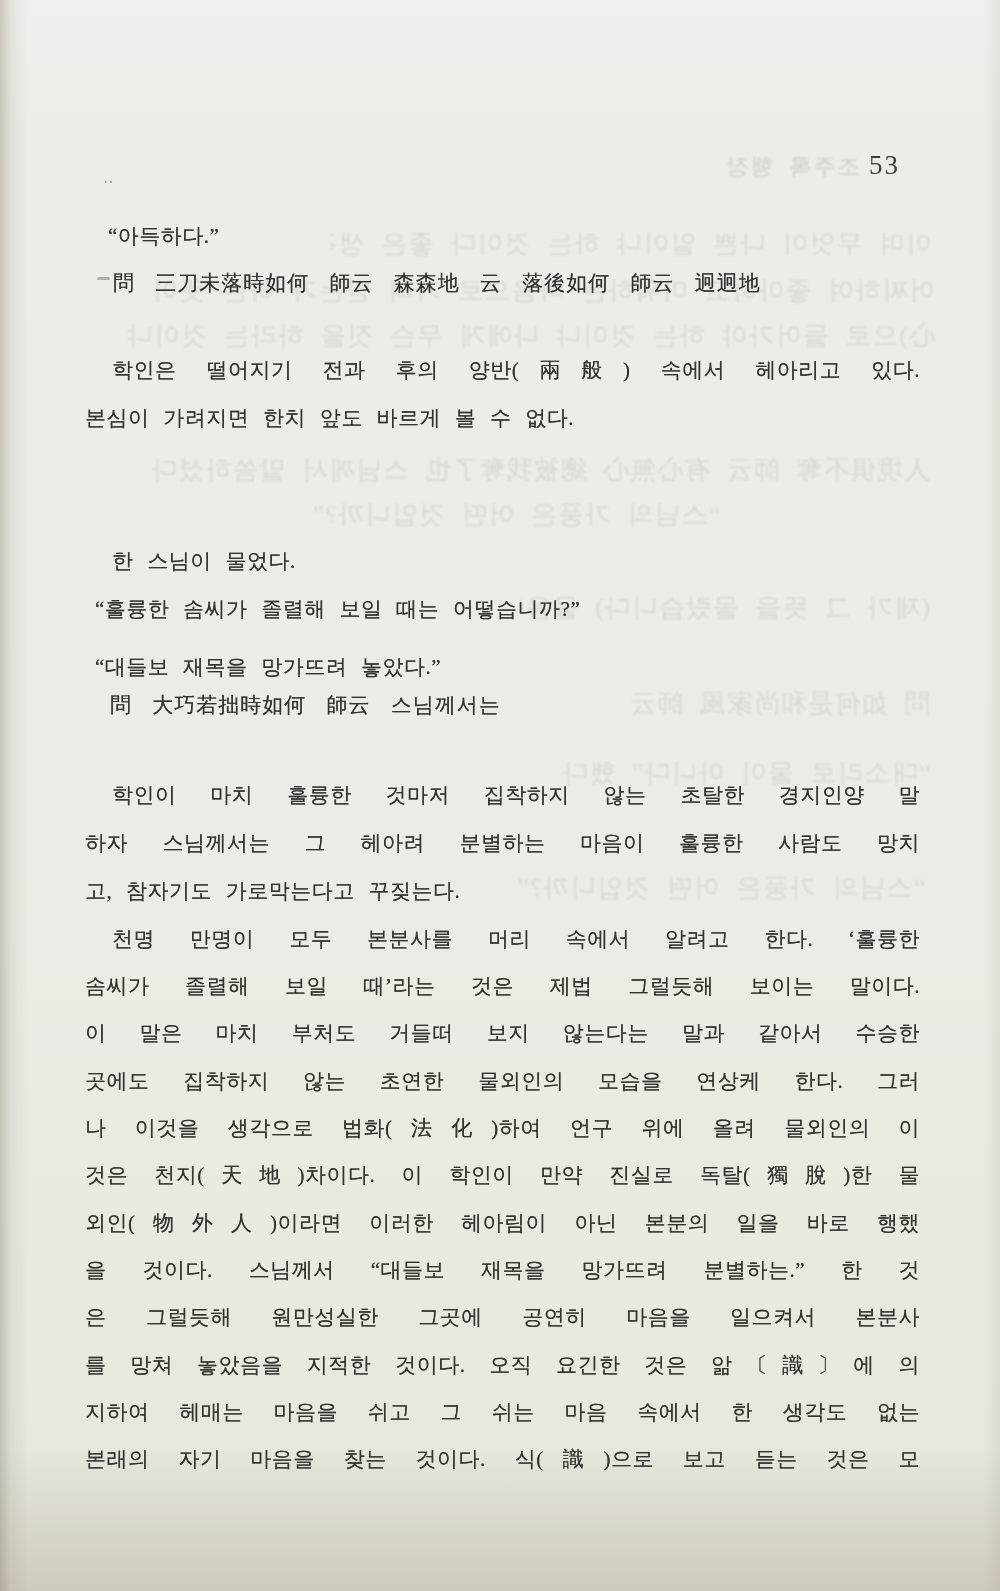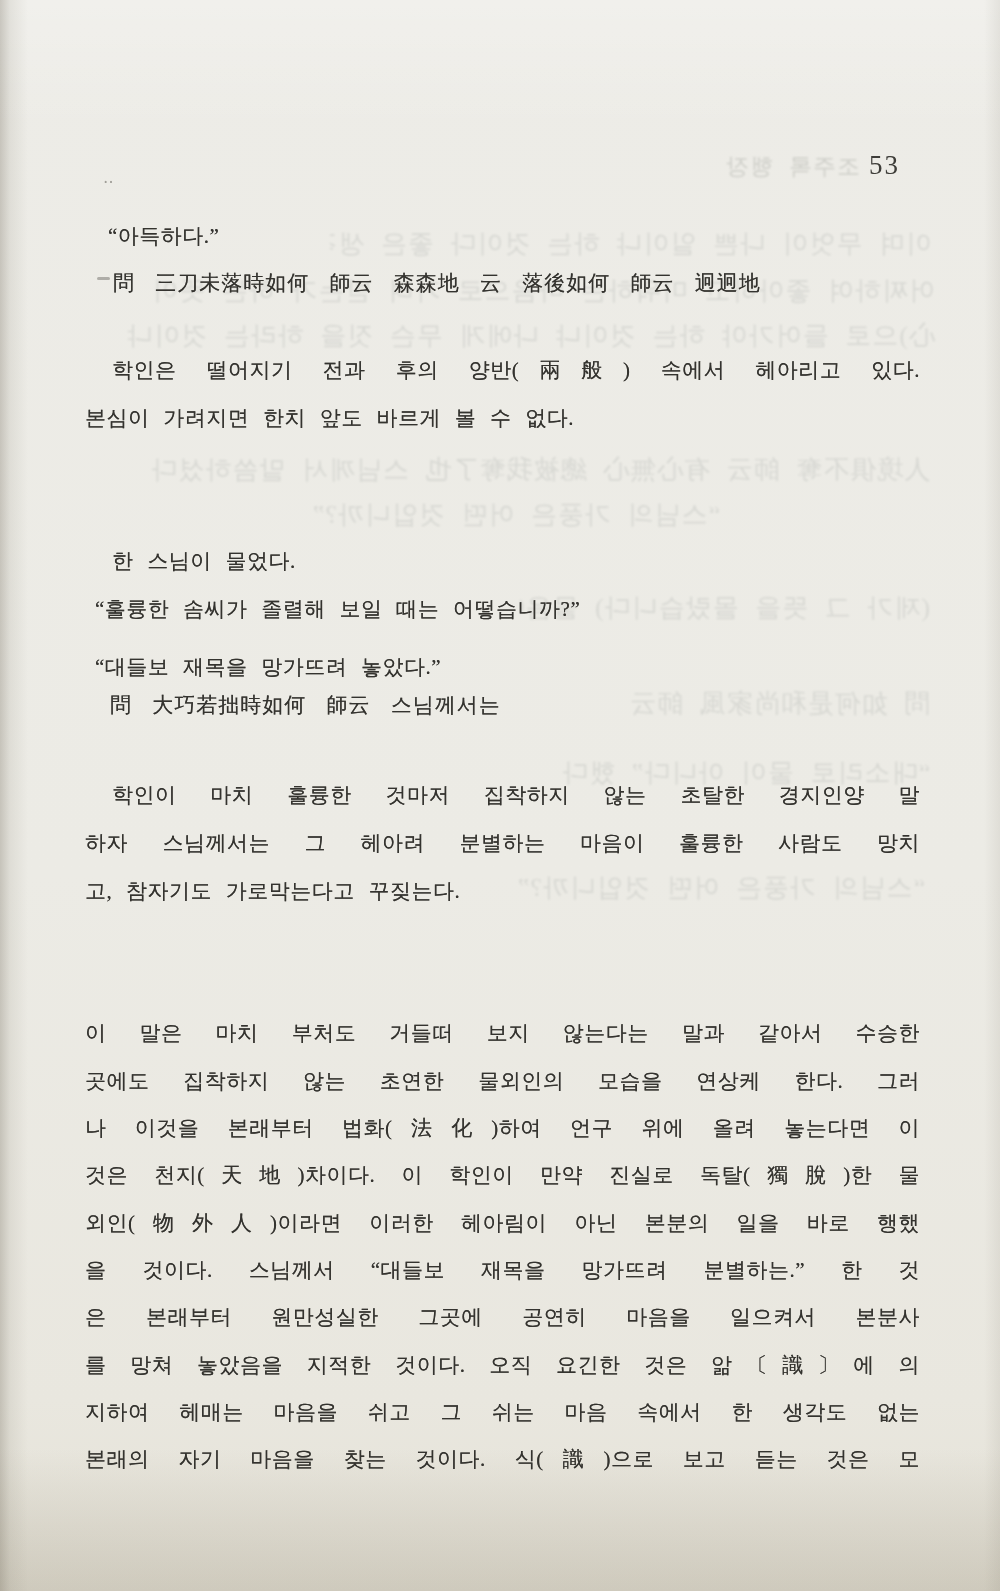--- a/index.html
+++ b/index.html
@@ -68,24 +68,26 @@
 
   <div class="line" style="top:543px;padding-left:27px;">한 스님이 물었다.</div>
   <div class="line" style="top:591px;padding-left:10px;">“훌륭한 솜씨가 졸렬해 보일 때는 어떻습니까?”</div>
   <div class="line" style="top:639px;padding-left:10px;margin-top:10px;">“대들보 재목을 망가뜨려 놓았다.”</div>
   <div class="line hanja" style="top:687px;padding-left:25px;">問 大巧若拙時如何 師云 스님께서는</div>
 
   <div class="line fill" style="top:777px;padding-left:27px;">학인이 마치 훌륭한 것마저 집착하지 않는 초탈한 경지인양 말</div>
   <div class="line fill" style="top:825px;">하자 스님께서는 그 헤아려 분별하는 마음이 훌륭한 사람도 망치</div>
   <div class="line" style="top:873px;">고, 참자기도 가로막는다고 꾸짖는다.</div>
 
+  <div class="line fill" style="top:921px;padding-left:27px;">천명 만명이 모두 본분사를 머리 속에서 알려고 한다. ‘훌륭한</div>
+  <div class="line fill" style="top:968px;">솜씨가 졸렬해 보일 때’라는 것은 제법 그럴듯해 보이는 말이다.</div>
   <div class="line fill" style="top:1015px;">이 말은 마치 부처도 거들떠 보지 않는다는 말과 같아서 수승한</div>
   <div class="line fill" style="top:1063px;">곳에도 집착하지 않는 초연한 물외인의 모습을 연상케 한다. 그러</div>
-  <div class="line fill" style="top:1110px;">나 이것을 본래부터 법화(法化)하여 언구 위에 올려 놓는다면 이</div>
+  <div class="line fill" style="top:1110px;">나 이것을 생각으로 법화(法化)하여 언구 위에 올려 물외인의 이</div>
   <div class="line fill" style="top:1157px;">것은 천지(天地)차이다. 이 학인이 만약 진실로 독탈(獨脫)한 물</div>
   <div class="line fill" style="top:1205px;">외인(物外人)이라면 이러한 헤아림이 아닌 본분의 일을 바로 행했</div>
   <div class="line fill" style="top:1252px;">을 것이다. 스님께서 “대들보 재목을 망가뜨려 분별하는.” 한 것</div>
-  <div class="line fill" style="top:1299px;">은 본래부터 원만성실한 그곳에 공연히 마음을 일으켜서 본분사</div>
+  <div class="line fill" style="top:1299px;">은 그럴듯해 원만성실한 그곳에 공연히 마음을 일으켜서 본분사</div>
   <div class="line fill" style="top:1347px;">를 망쳐 놓았음을 지적한 것이다. 오직 요긴한 것은 앎〔識〕에 의</div>
   <div class="line fill" style="top:1394px;">지하여 헤매는 마음을 쉬고 그 쉬는 마음 속에서 한 생각도 없는</div>
   <div class="line fill" style="top:1441px;">본래의 자기 마음을 찾는 것이다. 식(識)으로 보고 듣는 것은 모</div>
 
 </div>
 
 </body></html>

